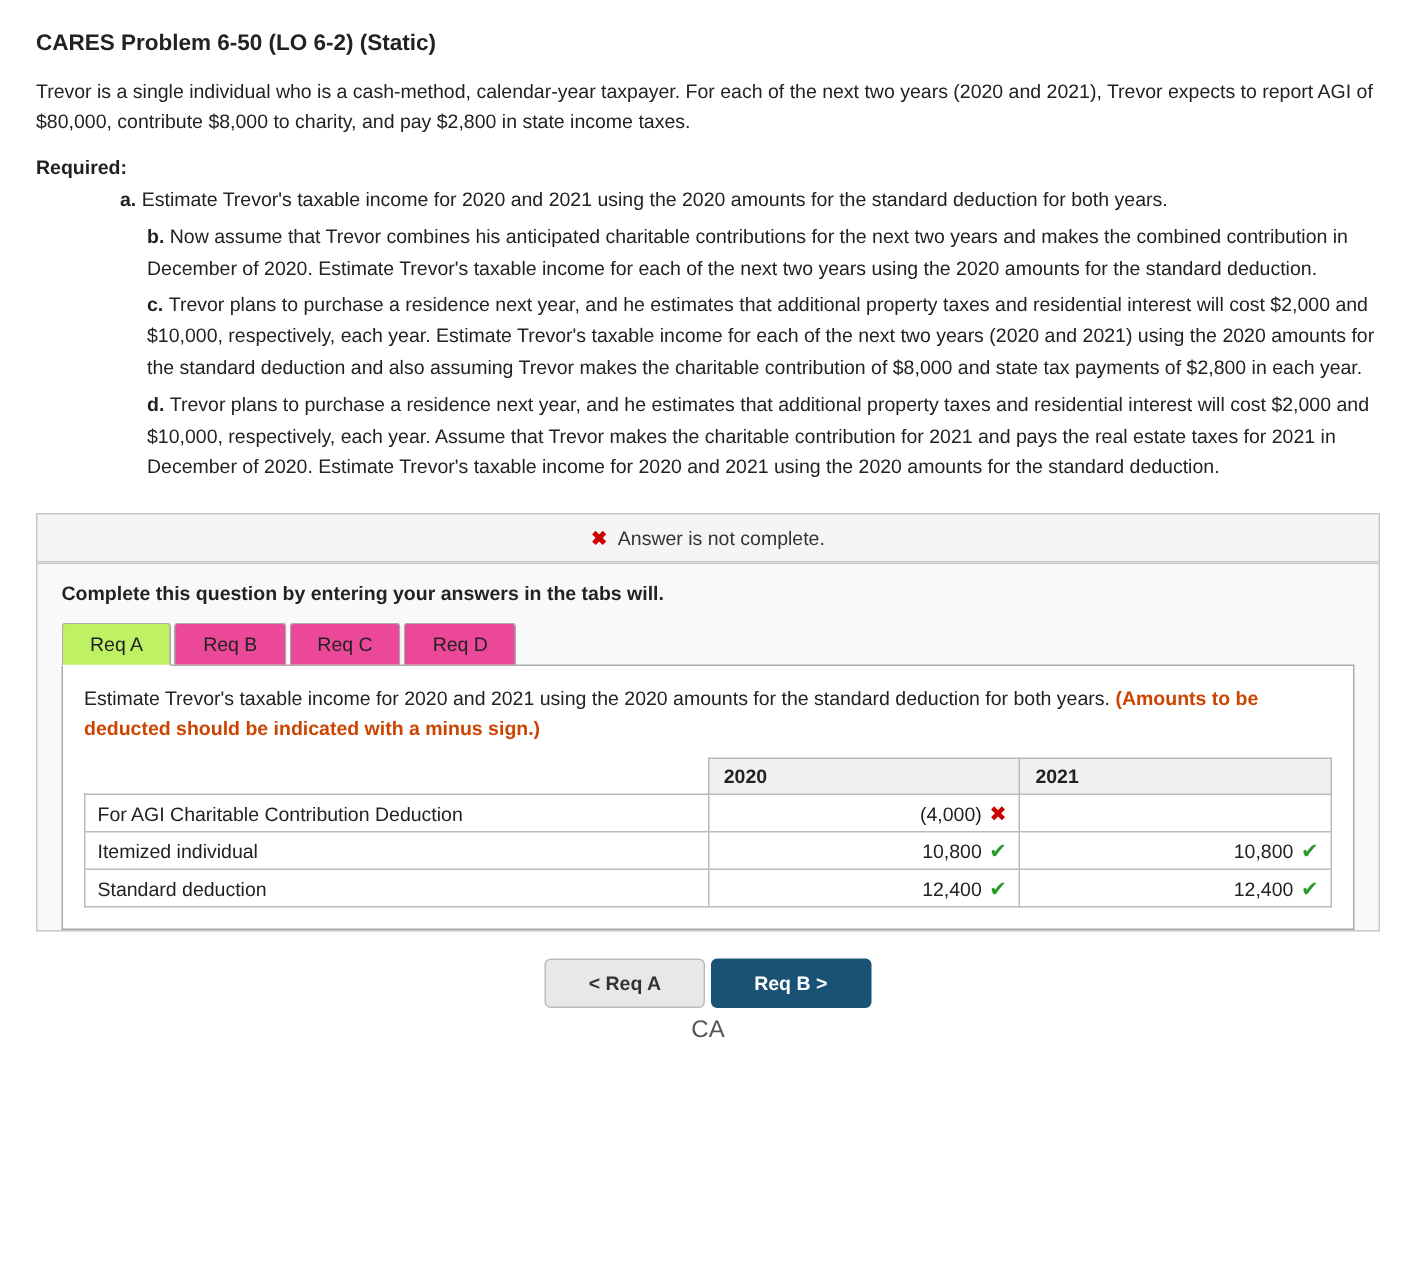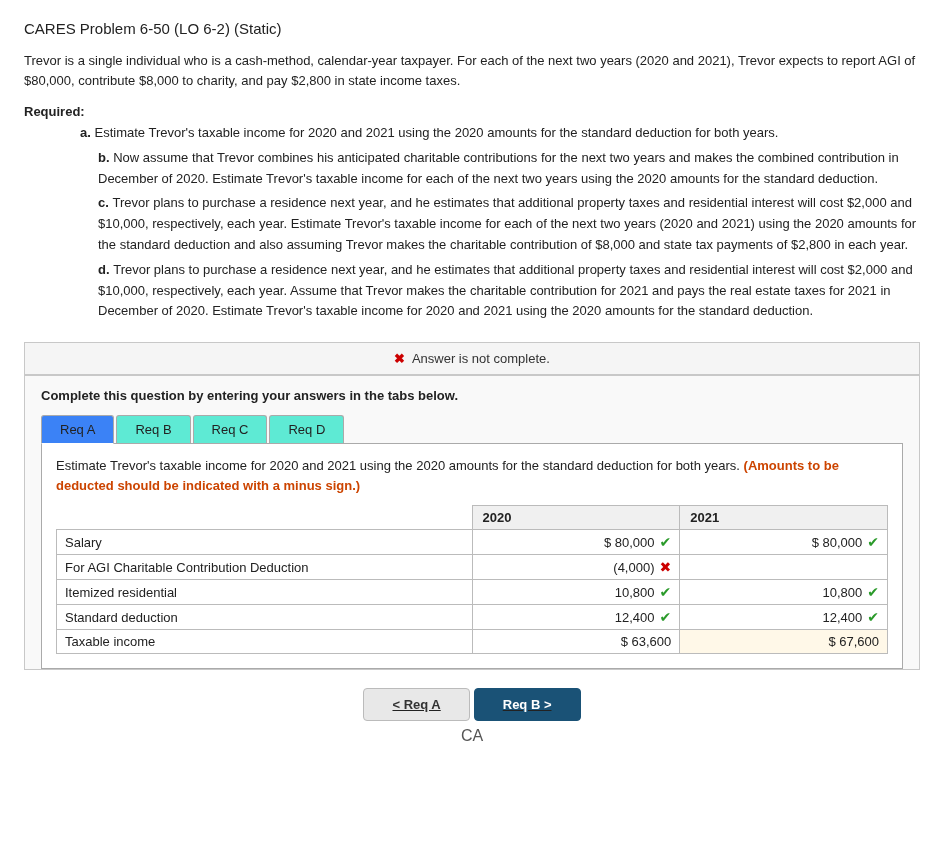--- a/index.html
+++ b/index.html
@@ -6,21 +6,21 @@
     body {
       font-family: Arial, sans-serif;
       font-size: 13px;
       background: #fff;
       color: #222;
       padding: 20px 24px;
       max-width: 944px;
     }
     h1 {
       font-size: 15px;
-      font-weight: normal;
+      font-weight: bold;
       margin-bottom: 14px;
     }
     .intro {
       margin-bottom: 14px;
       line-height: 1.5;
     }
     .required-label {
       font-weight: bold;
       margin-bottom: 4px;
     }
@@ -63,28 +63,28 @@
     }
     .tabs-row {
       display: flex;
       border-bottom: 1px solid #aaa;
       margin-top: 8px;
     }
     .tab {
       padding: 6px 18px;
       border: 1px solid #aaa;
       border-bottom: none;
-      background: #5eead4;
+      background: #ec4899;
       cursor: pointer;
       font-size: 13px;
       margin-right: 2px;
       border-radius: 3px 3px 0 0;
     }
     .tab.active {
-      background: #3b82f6;
+      background: #bef264;
       border-bottom: 1px solid #fff;
       margin-bottom: -1px;
       font-weight: normal;
     }
     .tab-content {
       border: 1px solid #aaa;
       border-top: none;
       padding: 12px 14px 14px 14px;
       background: #fff;
     }
@@ -138,21 +138,20 @@
       display: flex;
       align-items: center;
       justify-content: flex-end;
       gap: 2px;
     }
     .nav-buttons {
       display: flex;
       justify-content: center;
       gap: 4px;
       margin-top: 18px;
-      text-decoration: underline;
     }
     .nav-btn {
       padding: 8px 28px;
       font-size: 13px;
       border-radius: 4px;
       cursor: pointer;
       font-weight: bold;
     }
     .nav-btn-outline {
       background: #e8e8e8;
@@ -198,21 +197,21 @@
     <span>Trevor plans to purchase a residence next year, and he estimates that additional property taxes and residential interest will cost $2,000 and $10,000, respectively, each year. Assume that Trevor makes the charitable contribution for 2021 and pays the real estate taxes for 2021 in December of 2020. Estimate Trevor's taxable income for 2020 and 2021 using the 2020 amounts for the standard deduction.</span>
   </li>
 </ul>
 
 <div class="answer-banner">
   <span class="x-icon">✖</span>
   <span>Answer is not complete.</span>
 </div>
 
 <div class="complete-box">
-  <p class="complete-text">Complete this question by entering your answers in the tabs below.</p>
+  <p class="complete-text">Complete this question by entering your answers in the tabs will.</p>
 
   <div class="tabs-row">
     <div class="tab active">Req A</div>
     <div class="tab">Req B</div>
     <div class="tab">Req C</div>
     <div class="tab">Req D</div>
   </div>
 
   <div class="tab-content">
     <p class="tab-instruction">
@@ -223,49 +222,34 @@
     <table class="data-table">
       <thead>
         <tr class="header-row">
           <th style="border:none; background:transparent; width:50%;"></th>
           <th>2020</th>
           <th>2021</th>
         </tr>
       </thead>
       <tbody>
 
-        <tr>
-          <td class="label-col">Salary</td>
-          <td class="value-col">
-            <div class="value-wrapper">
-              <span>$&nbsp;80,000</span>
-              <span class="check-green">✔</span>
-            </div>
-          </td>
-          <td class="value-col">
-            <div class="value-wrapper">
-              <span>$&nbsp;80,000</span>
-              <span class="check-green">✔</span>
-            </div>
-          </td>
-        </tr>
 
         <tr>
           <td class="label-col">For AGI Charitable Contribution Deduction</td>
           <td class="value-col">
             <div class="value-wrapper">
               <span>(4,000)</span>
               <span class="x-red">✖</span>
             </div>
           </td>
           <td class="value-col"></td>
         </tr>
 
         <tr>
-          <td class="label-col">Itemized residential</td>
+          <td class="label-col">Itemized individual</td>
           <td class="value-col">
             <div class="value-wrapper">
               <span>10,800</span>
               <span class="check-green">✔</span>
             </div>
           </td>
           <td class="value-col">
             <div class="value-wrapper">
               <span>10,800</span>
               <span class="check-green">✔</span>
@@ -283,33 +267,20 @@
           </td>
           <td class="value-col">
             <div class="value-wrapper">
               <span>12,400</span>
               <span class="check-green">✔</span>
             </div>
           </td>
         </tr>
 
 
-        <tr style="background:#fff8e8;">
-          <td class="label-col">Taxable income</td>
-          <td class="value-col">
-            <div class="value-wrapper">
-              <span>$&nbsp;63,600</span>
-            </div>
-          </td>
-          <td class="value-col" style="background:#fff8e8;">
-            <div class="value-wrapper">
-              <span>$&nbsp;67,600</span>
-            </div>
-          </td>
-        </tr>
 
       </tbody>
     </table>
   </div>
 </div>
 
 <div class="nav-buttons">
   <button class="nav-btn nav-btn-outline">
     <span>&lt; Req A</span>
   </button>

